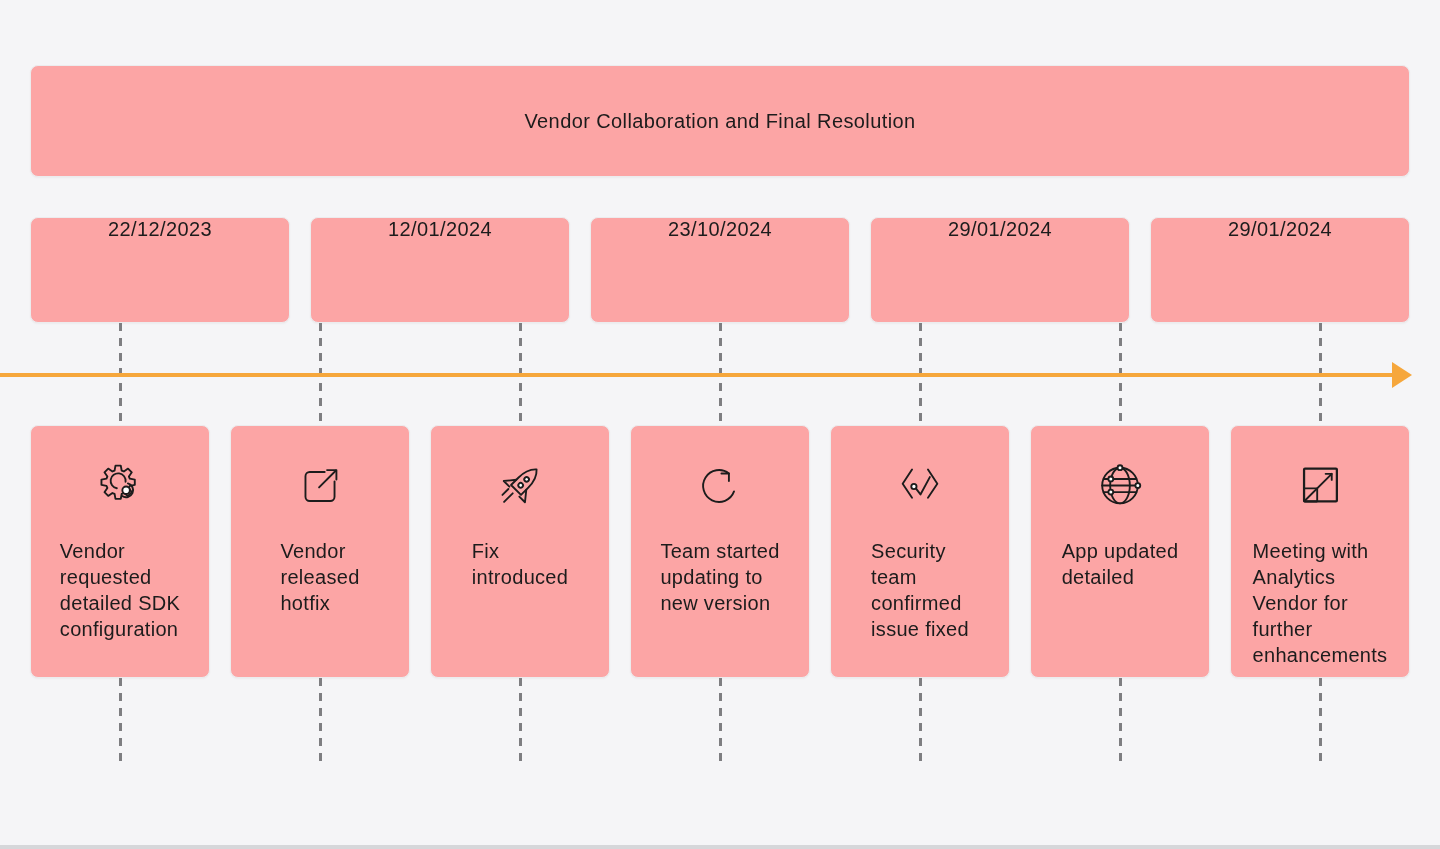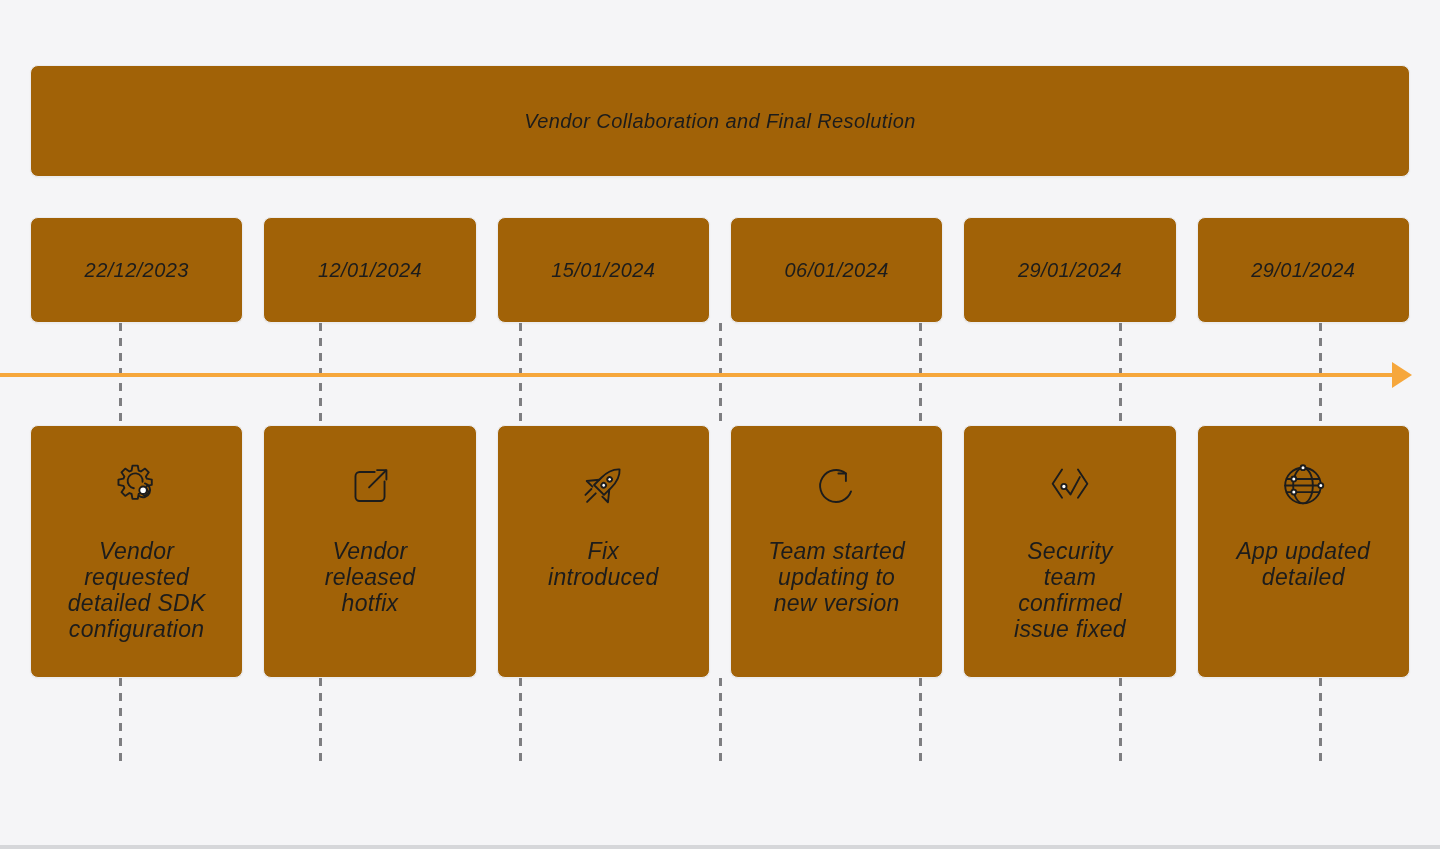--- a/index.html
+++ b/index.html
@@ -4,55 +4,54 @@
 <style>
   html,body{margin:0;padding:0;}
   body{
     width:1440px;height:849px;position:relative;overflow:hidden;
     background:#f5f5f7;
     font-family:"Liberation Sans",sans-serif;
     color:#1e1e1e;
     -webkit-font-smoothing:antialiased;
   }
   .card{
-    background:#a16207;
+    background:#fca5a5;
     border:1px solid #ececee;
     border-radius:8px;
     box-shadow:0 1px 2px rgba(0,0,0,0.04);
     box-sizing:border-box;
-    font-style:italic;
   }
   .title-card{
     position:absolute;left:30px;top:65px;width:1380px;height:112px;
     display:flex;align-items:center;justify-content:center;
   }
   .title-card .title-text{
     font-size:20px;font-weight:300;letter-spacing:0.4px;color:#1c1c1c;
   }
   .row{
     position:absolute;left:30px;width:1380px;
     display:flex;gap:20px;
   }
   .dates-row{top:217px;height:106px;}
   .events-row{top:425px;height:253px;}
   .cell{flex:1 1 0;}
   .date-card{
-    display:flex;align-items:center;justify-content:center;
+    display:flex;justify-content:center;
     font-size:20px;font-weight:300;letter-spacing:0.4px;color:#1c1c1c;
   }
   .event-card{
     display:flex;flex-direction:column;align-items:center;
     padding-top:30px;
   }
   .icon-wrap{width:60px;height:60px;flex:0 0 auto;}
   .icon-wrap svg{display:block;width:60px;height:60px;}
   .event-label{
     margin-top:22px;
-    font-size:23px;line-height:26px;font-weight:300;letter-spacing:0.3px;
-    text-align:center;white-space:pre-line;color:#1c1c1c;
+    font-size:20px;line-height:26px;font-weight:300;letter-spacing:0.3px;
+    white-space:pre-line;color:#1c1c1c;
   }
   .conn-zone{position:absolute;left:0;top:0;width:1440px;pointer-events:none;}
   .conn-top{top:323px;height:102px;}
   .conn-bottom{top:678px;height:83px;}
   .dash{
     position:absolute;top:0;bottom:0;width:3px;
     background:repeating-linear-gradient(to bottom,#7e7e81 0px,#7e7e81 8px,rgba(0,0,0,0) 8px,rgba(0,0,0,0) 15px);
   }
   .arrow-line{
     position:absolute;left:0;top:373px;width:1394px;height:4px;
@@ -77,24 +76,21 @@
 </div>
 
 <div class="row dates-row">
   <div class="card cell date-card">
       <span>22/12/2023</span>
     </div>
   <div class="card cell date-card">
       <span>12/01/2024</span>
     </div>
   <div class="card cell date-card">
-      <span>15/01/2024</span>
-    </div>
-  <div class="card cell date-card">
-      <span>06/01/2024</span>
+      <span>23/10/2024</span>
     </div>
   <div class="card cell date-card">
       <span>29/01/2024</span>
     </div>
   <div class="card cell date-card">
       <span>29/01/2024</span>
     </div>
 </div>
 
 <div class="conn-zone conn-top">
@@ -196,20 +192,35 @@
         <circle cx="32" cy="12.5" r="2.6" fill="#ffffff"></circle>
         <circle cx="22.2" cy="24.5" r="2.6" fill="#ffffff"></circle>
         <circle cx="51" cy="31.5" r="2.6" fill="#ffffff"></circle>
         <circle cx="22.2" cy="38.5" r="2.6" fill="#ffffff"></circle>
       </svg>
     </div>
     <div class="event-label">App updated
 detailed</div>
   </div>
 
+  <div class="card cell event-card">
+    <div class="icon-wrap">
+      <svg viewBox="0 0 64 64" fill="none" stroke="#1c1c1c" stroke-width="2.4" stroke-linecap="round" stroke-linejoin="round">
+        <rect x="15" y="13.5" width="35" height="35" rx="1"></rect>
+        <rect x="15" y="34.5" width="14" height="14" rx="0.5" stroke-width="2"></rect>
+        <path d="M16,47.5 L44.5,19" stroke-width="2"></path>
+        <path d="M38,19 L44.5,19 L44.5,25.5" stroke-width="2"></path>
+      </svg>
+    </div>
+    <div class="event-label">Meeting with
+Analytics
+Vendor for
+further
+enhancements</div>
+  </div>
 
 </div>
 
 <div class="conn-zone conn-bottom">
   <div class="dash" style="left:118.5px"></div>
   <div class="dash" style="left:318.5px"></div>
   <div class="dash" style="left:518.5px"></div>
   <div class="dash" style="left:718.5px"></div>
   <div class="dash" style="left:918.5px"></div>
   <div class="dash" style="left:1118.5px"></div>

